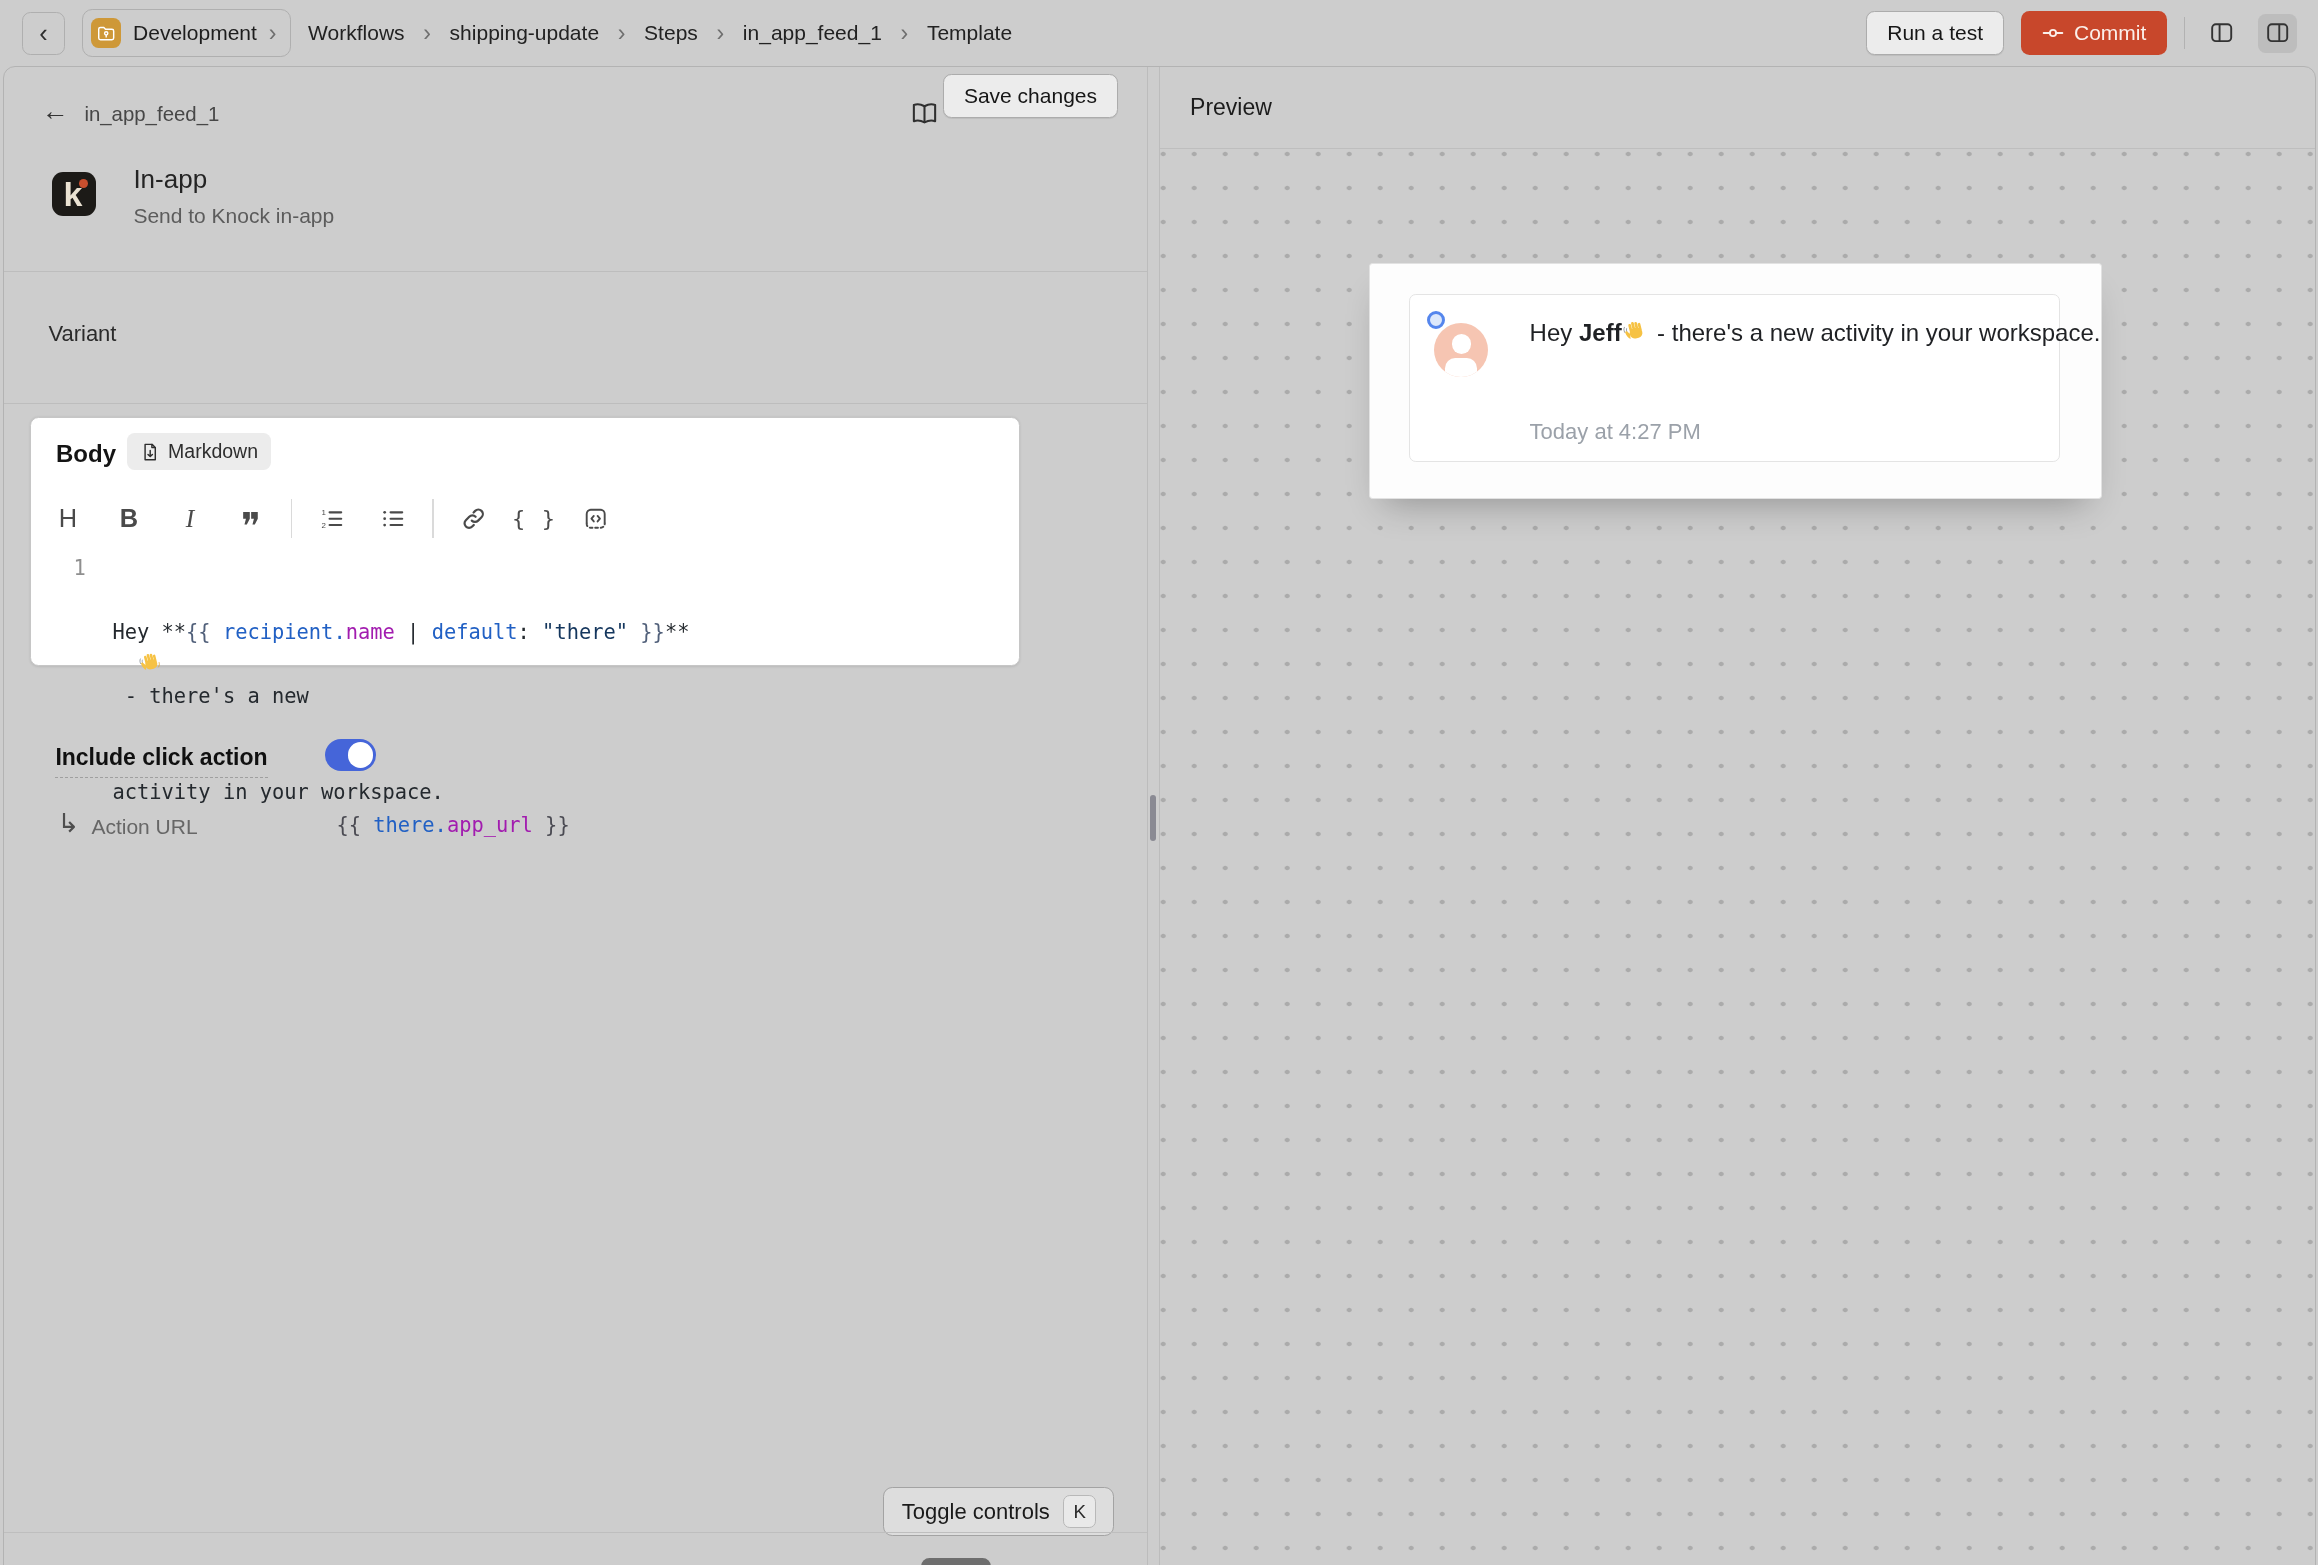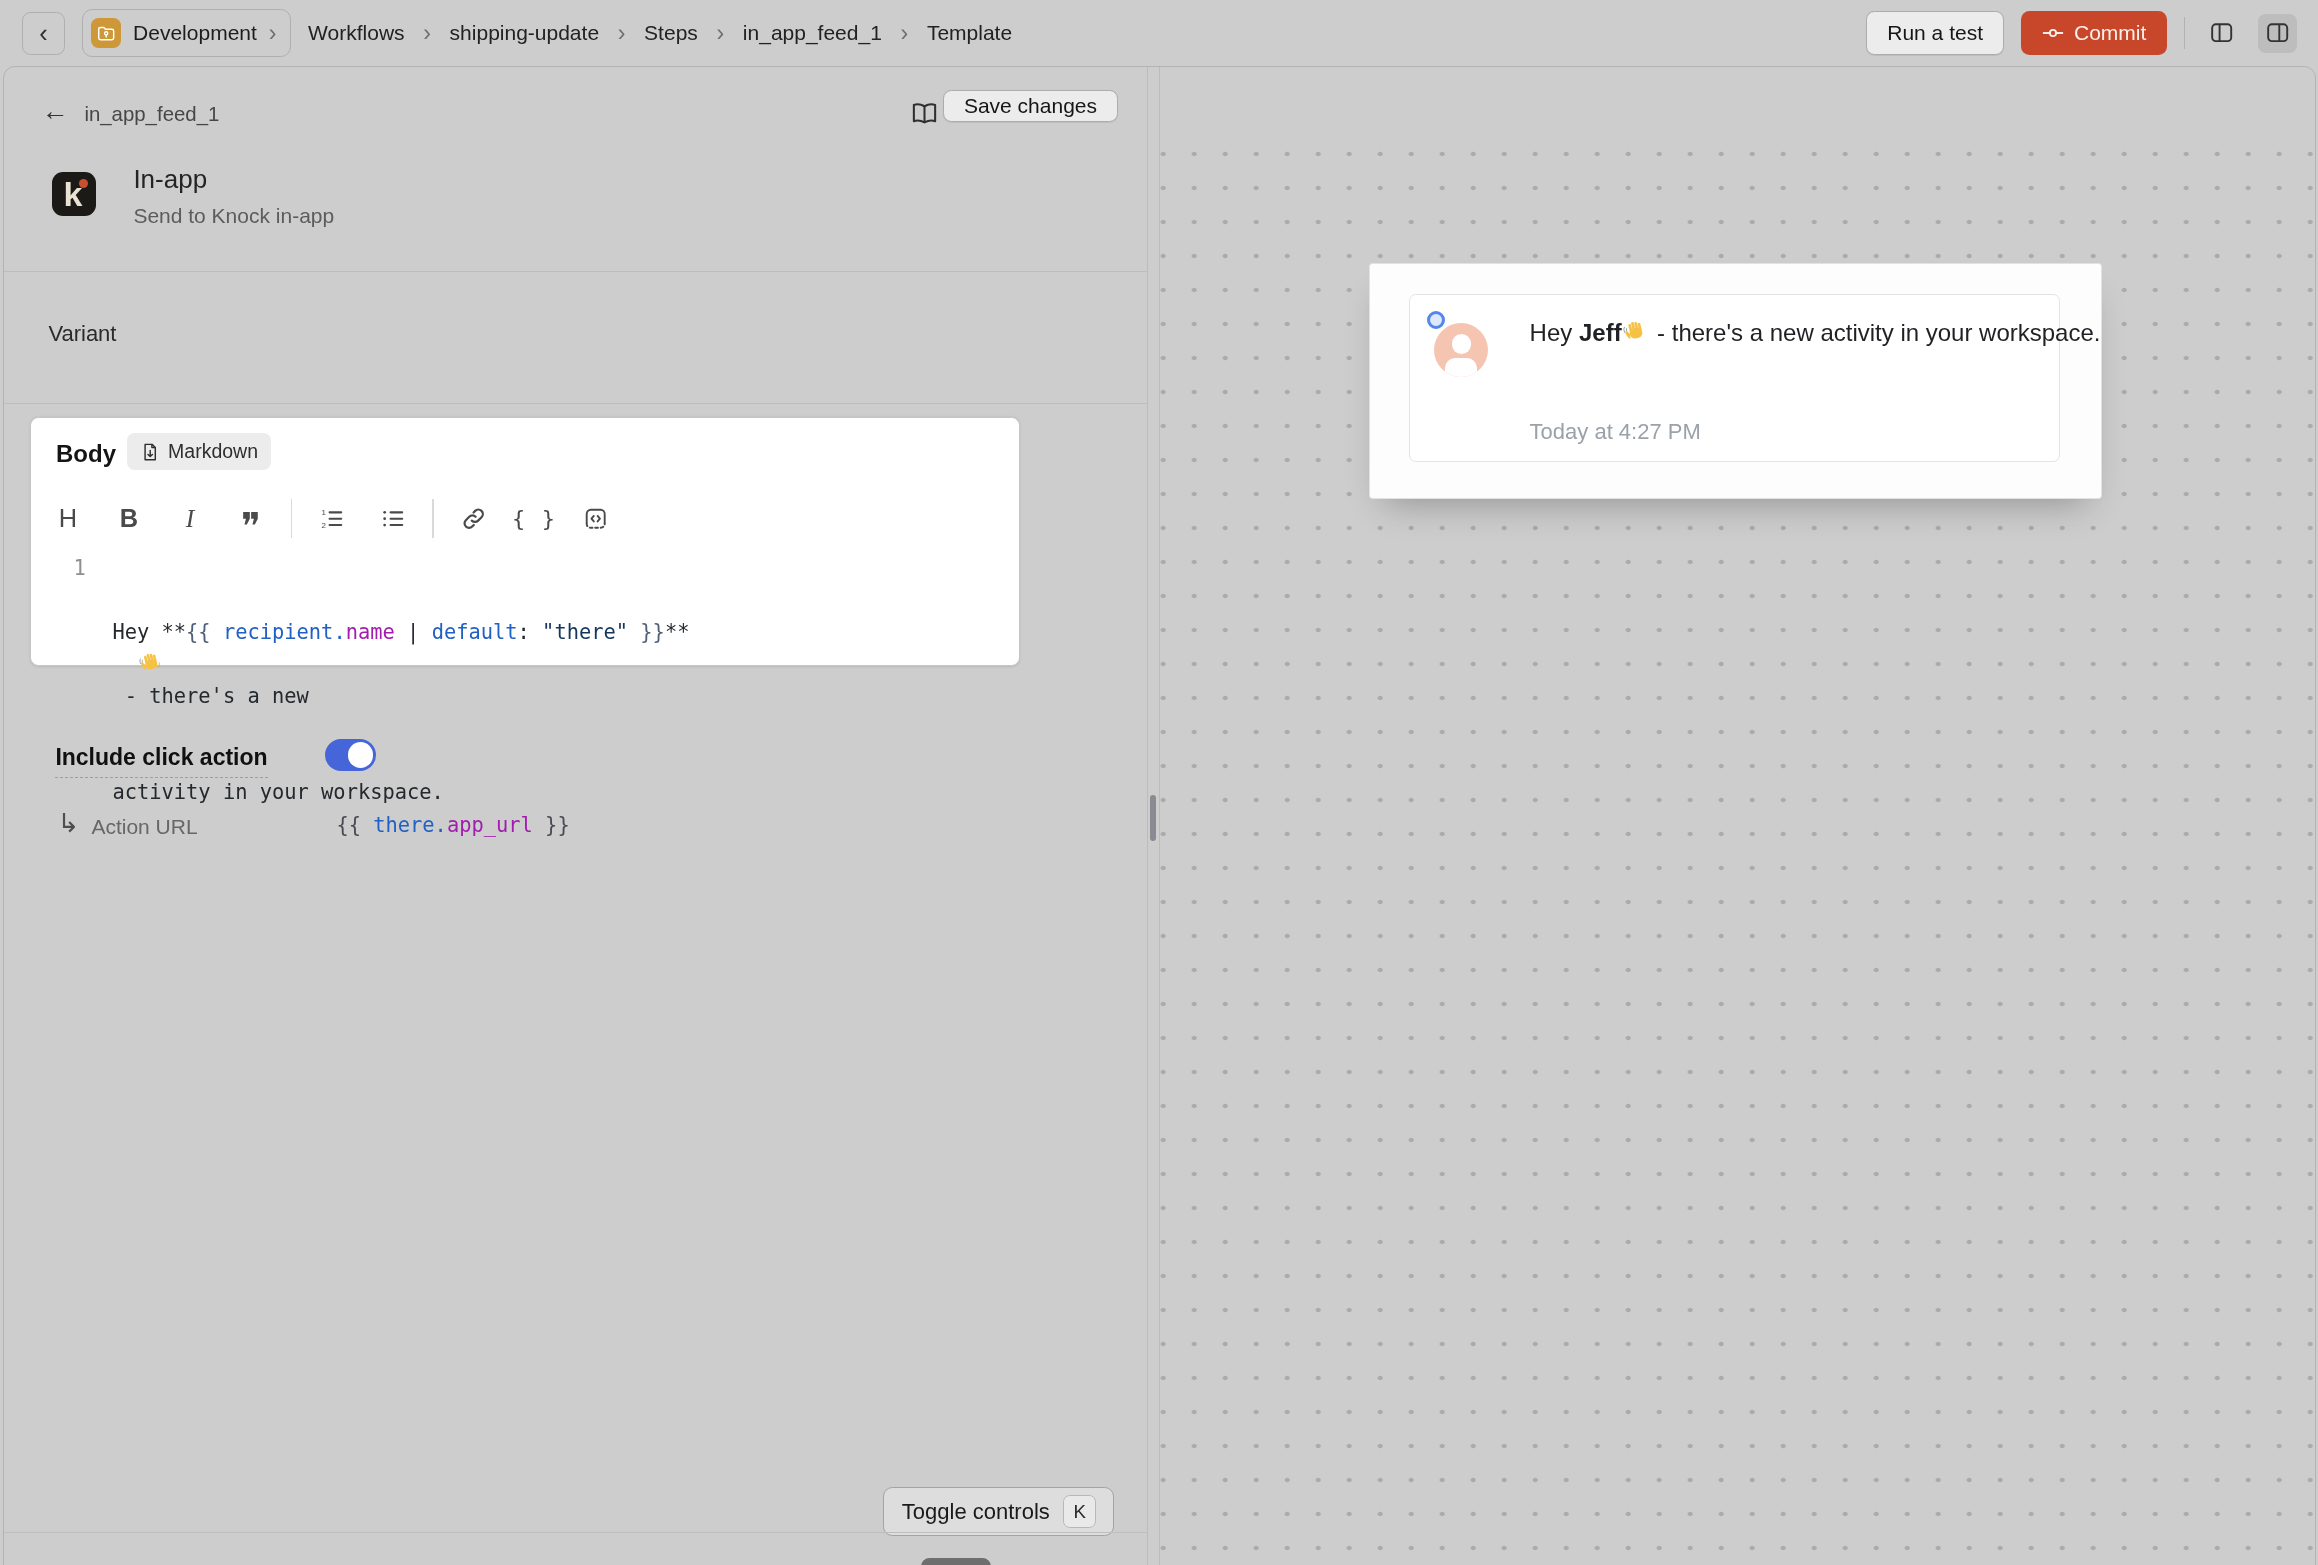--- a/index.html
+++ b/index.html
@@ -35,21 +35,21 @@
   .gutter{position:relative;width:10.2px;flex:none;border-left:1.3px solid #BCBCBC;border-right:1.3px solid #BCBCBC;}
   .gutter-handle{position:absolute;left:50%;transform:translateX(-50%);top:728px;width:6px;height:46px;
                  border-radius:3.4px;background:#8A8A93;cursor:col-resize;}
   .preview-panel{position:relative;flex:1;}
 
   
   .ed-header{position:absolute;left:0;top:0;right:0;height:95px;}
   .back-arrow{position:absolute;left:37px;top:30.5px;font-size:27px;color:#333;cursor:pointer;line-height:1;}
   .ed-title{position:absolute;left:80px;top:36px;font-size:20.4px;color:#474747;}
   .book-btn{position:absolute;right:201px;top:24px;width:44px;height:44px;display:flex;align-items:center;justify-content:center;cursor:pointer;}
-  .save-btn{position:absolute;right:29px;top:23px;height:32px;}
+  .save-btn{position:absolute;right:29px;top:7px;height:44px;}
 
   .channel-logo{position:absolute;left:48px;top:105px;width:44px;height:44px;border-radius:11px;background:#1C1A17;}
   .k-letter{position:absolute;left:11px;top:3.4px;font-size:34px;font-weight:700;color:#EAE2D2;font-family:"Liberation Sans",sans-serif;}
   .k-dot{position:absolute;right:8.5px;top:6.8px;width:9.3px;height:9.3px;border-radius:50%;background:#C94F2E;}
   .channel-name{position:absolute;left:129px;top:97px;font-size:26px;color:#242424;font-weight:500;}
   .channel-desc{position:absolute;left:129px;top:137px;font-size:21px;color:#5C5C5C;}
 
   .divider{position:absolute;left:0;right:0;height:1.3px;background:#BDBDBD;}
 
   .variant-label{position:absolute;left:44px;top:254px;font-size:22px;color:#2b2b2b;}
@@ -286,20 +286,23 @@
       </div>
       <div class="bottom-line"></div>
       <div class="toast-peek"></div>
     </div>
 
     <div class="gutter">
       <div class="gutter-handle"></div>
     </div>
 
     <div class="preview-panel">
+      <div class="pv-header">
+        <span class="pv-title">Preview</span>
+      </div>
       <div class="pv-canvas">
         <div class="feed-box">
           <div class="notif-card">
             <span class="unread-dot"></span>
             <span class="avatar">
               <span class="avatar-head"></span>
               <span class="avatar-body"></span>
             </span>
             <div class="notif-text">
               <span>Hey </span><b>Jeff</b><span class="hand"><svg width="25.4" height="25.4" viewBox="0 0 24 24">

